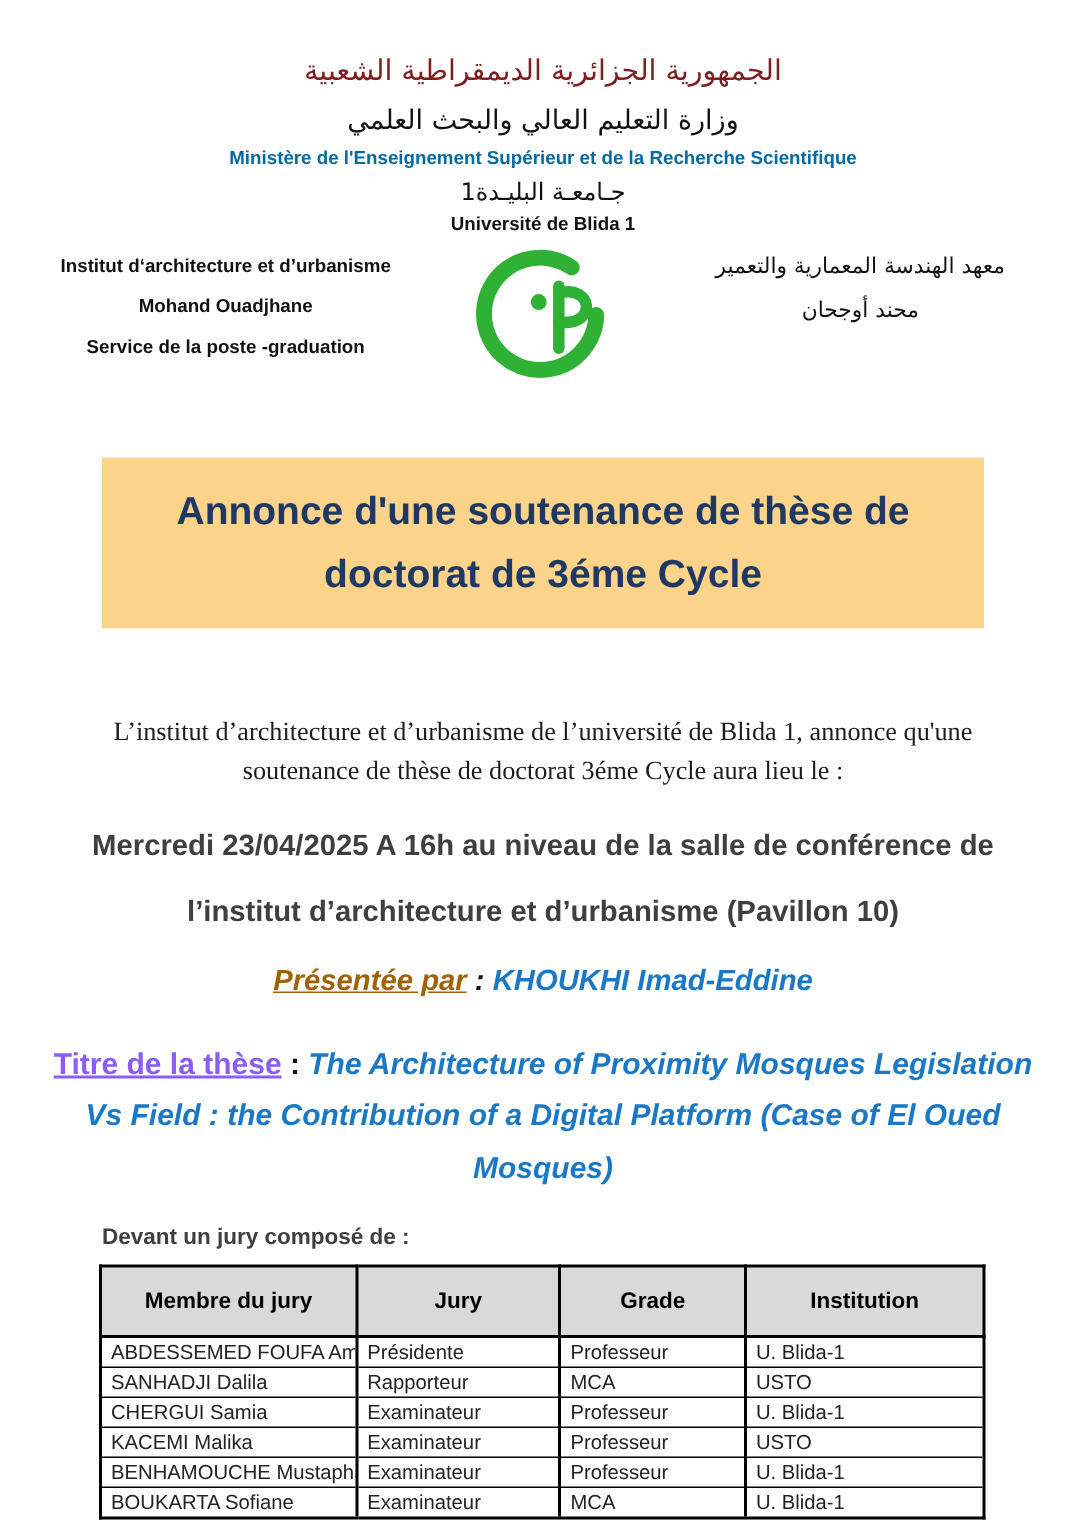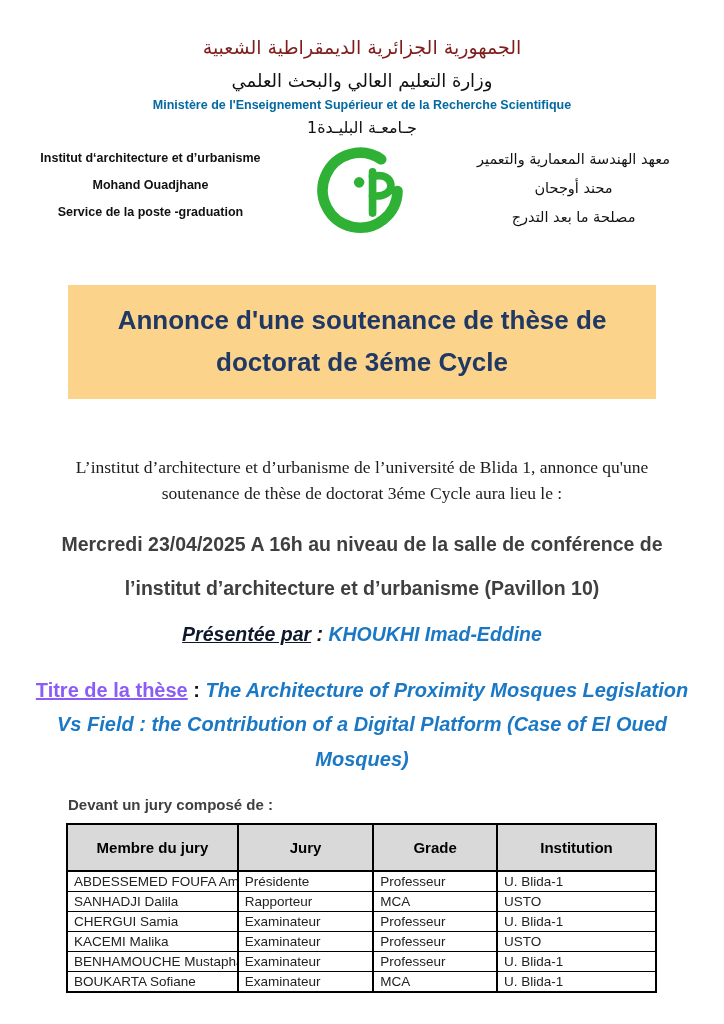--- a/index.html
+++ b/index.html
@@ -45,21 +45,21 @@
     text-align:center;margin:56px 62px 0;color:#1c1c1c;
   }
   .sched{
     font-size:19.5px;font-weight:bold;color:var(--body_gray);
     text-align:center;margin:27px 40px 0;
   }
   .sched2{margin-top:21px;}
   .presented{
     text-align:center;margin:23px 30px 0;font-size:19.5px;font-weight:bold;
   }
-  .presented .lbl{font-style:italic;text-decoration:underline;color:#0f172a;}
+  .presented .lbl{font-style:italic;text-decoration:underline;color:#a16207;}
   .presented .sep{color:#111;font-style:italic;}
   .presented .val{color:var(--accent_blue);font-style:italic;}
   .thesis{
     text-align:center;margin:27px 30px 0;font-size:20px;font-weight:bold;line-height:1.72;
   }
   .thesis .lbl{text-decoration:underline;color:#8b5cf6;}
   .thesis .sep{color:#111;}
   .thesis .val{color:var(--accent_blue);font-style:italic;}
 
   .jury-intro{
@@ -86,20 +86,21 @@
 </style>
 </head>
 <body>
 
 <div class="page">
 
   <div class="ar c hdr-ar-1">الجمهورية الجزائرية الديمقراطية الشعبية</div>
   <div class="ar c hdr-ar-2">وزارة التعليم العالي والبحث العلمي</div>
   <div class="c hdr-fr">Ministère de l'Enseignement Supérieur et de la Recherche Scientifique</div>
   <div class="ar c hdr-ar-3">جـامعـة البليـدة1</div>
+  <div class="c hdr-fr-2">Université de Blida 1</div>
 
   <div class="header-row">
     <div class="col-left">
       <div>Institut d‘architecture et d’urbanisme</div>
       <div>Mohand Ouadjhane</div>
       <div>Service de la poste -graduation</div>
     </div>
     <div class="col-center">
       <span class="logo-svg">
         <svg viewBox="0 0 100 100" width="96" height="100" aria-hidden="true">
@@ -109,21 +110,20 @@
             <path d="M61 35 C 84 28 89 58 61 55" stroke-width="8" stroke-linecap="round"></path>
             <circle cx="47" cy="41" r="5.5" fill="currentColor" stroke="none"></circle>
             <path d="M40 13 C 48 1 63 4 57 16 C 51 11 46 15 40 13 Z" fill="currentColor" stroke="none"></path>
           </g>
         </svg>
       </span>
     </div>
     <div class="col-right ar">
       <div>معهد الهندسة المعمارية والتعمير</div>
       <div>محند أوجحان</div>
-      <div>مصلحة ما بعد التدرج</div>
     </div>
   </div>
 
   <div class="banner">
     <span>Annonce d'une soutenance de thèse de doctorat de 3éme Cycle</span>
   </div>
 
   <p class="intro">L’institut d’architecture et d’urbanisme de l’université de Blida 1, annonce qu'une soutenance de thèse de doctorat 3éme Cycle aura lieu le :</p>
 
   <div class="sched">Mercredi 23/04/2025 A 16h au niveau de la salle de conférence de</div>

